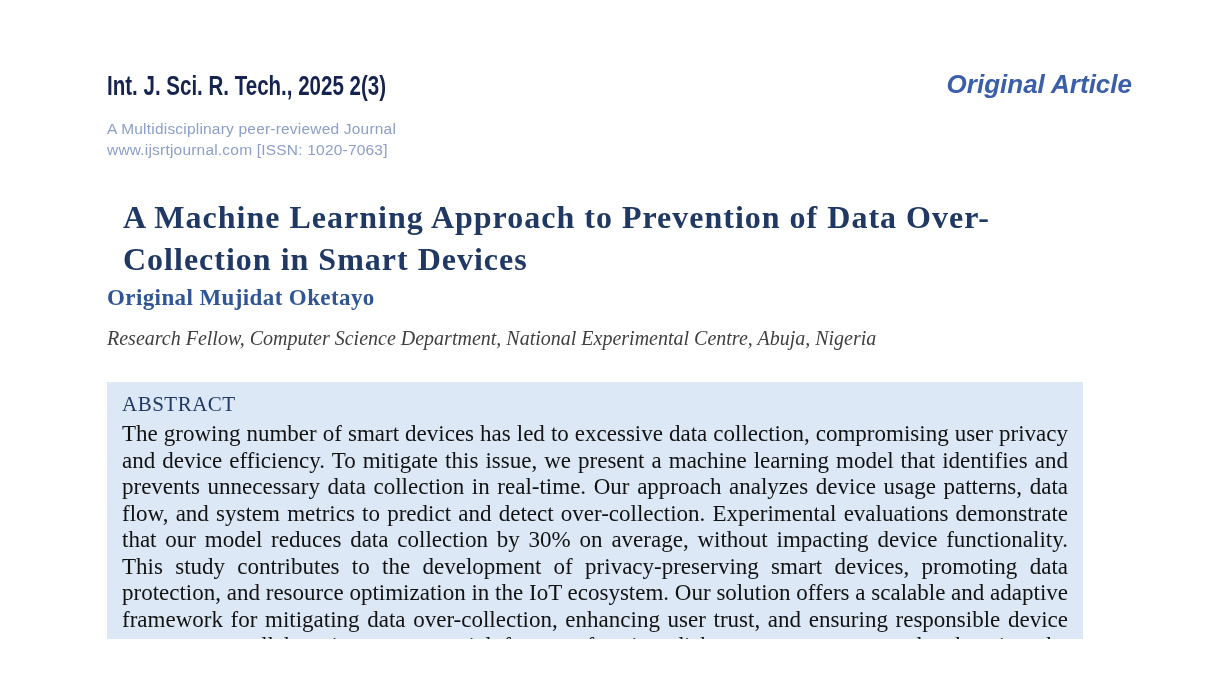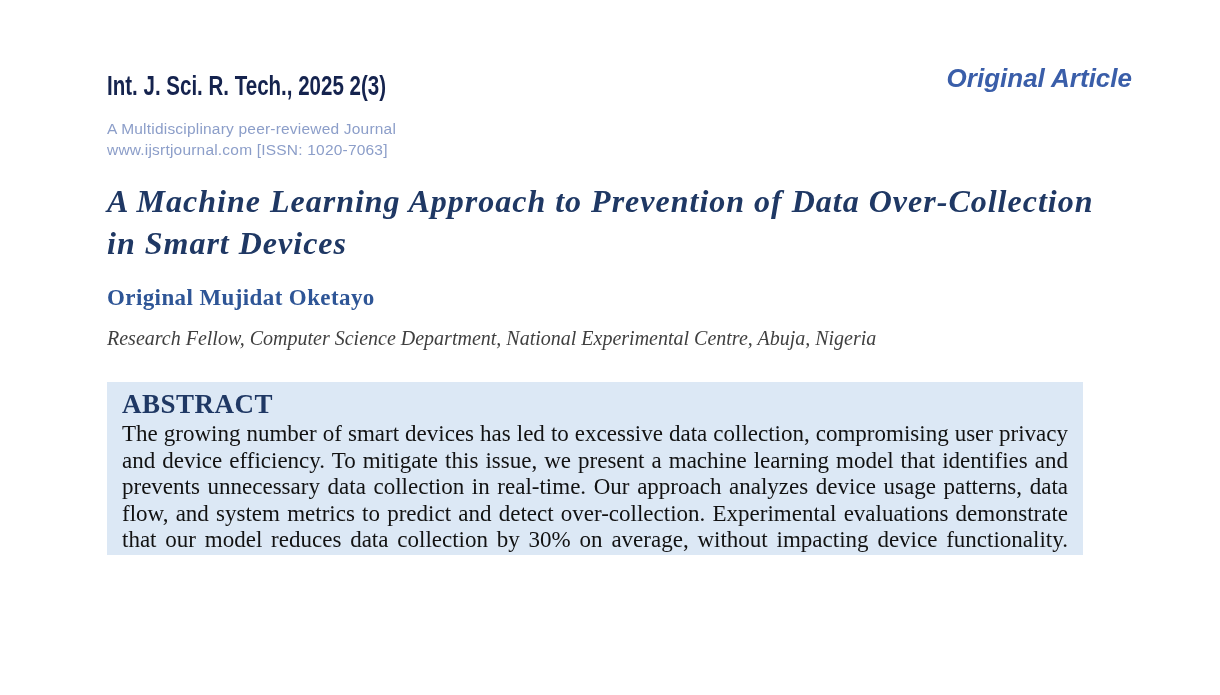--- a/index.html
+++ b/index.html
@@ -10,21 +10,21 @@
     --author:#2e5596;
     --affiliation:#3f3f3f;
     --abstract-bg:#dce8f5;
     --abstract-heading:#1f3864;
     --abstract-text:#121212;
   }
   html,body{margin:0;padding:0;background:#ffffff;overflow:hidden;}
   .page{
     position:relative;
     width:1220px;
-    height:555px;
+    height:639px;
     background:#ffffff;
     overflow:hidden;
     font-family:"Liberation Serif", serif;
   }
   .journal-block{
     position:absolute;
     left:107px;
     top:71px;
   }
   .journal-name{
@@ -41,21 +41,21 @@
     font-family:"Liberation Sans", sans-serif;
     font-size:15.5px;
     line-height:21px;
     letter-spacing:0.2px;
     color:var(--journal-subtitle);
     white-space:nowrap;
   }
   .journal-sub.first{margin-top:17px;}
   .article-type{
     position:absolute;
-    top:63px;
+    top:69px;
     right:88px;
     font-family:"Liberation Sans", sans-serif;
     font-style:italic;
     font-weight:600;
     font-size:26px;
     color:var(--article-type);
     white-space:nowrap;
   }
   .paper-title{
     position:absolute;
@@ -91,22 +91,22 @@
     position:absolute;
     left:107px;
     top:382px;
     width:976px;
     height:340px;
     box-sizing:border-box;
     padding:8px 15px 10px 15px;
     background:var(--abstract-bg);
   }
   .abstract-heading{
-    font-weight:700;
-    font-size:27px;
+    font-weight:400;
+    font-size:21px;
     line-height:28px;
     letter-spacing:0.5px;
     color:var(--abstract-heading);
     margin-bottom:3px;
   }
   .abstract-body{
     font-size:23px;
     line-height:26.5px;
     text-align:justify;
     color:var(--abstract-text);
@@ -124,21 +124,21 @@
 <div class="page">
 
   <div class="journal-block">
     <div class="journal-name">Int. J. Sci. R. Tech., 2025 2(3)</div>
     <div class="journal-sub first">A Multidisciplinary peer-reviewed Journal</div>
     <div class="journal-sub">www.ijsrtjournal.com [ISSN: 1020-7063]</div>
   </div>
 
   <div class="article-type">Original Article</div>
 
-  <h1 class="paper-title" style="margin:0;font-style:italic;">A Machine Learning Approach to Prevention of Data Over-Collection in Smart Devices</h1>
+  <h1 class="paper-title" style="margin:16px;">A Machine Learning Approach to Prevention of Data Over-Collection in Smart Devices</h1>
 
   <div class="paper-author">Original Mujidat Oketayo</div>
 
   <div class="paper-affiliation">Research Fellow, Computer Science Department, National Experimental Centre, Abuja, Nigeria</div>
 
   <div class="abstract-box">
     <div class="abstract-heading">ABSTRACT</div>
     <div class="abstract-body">The growing number of smart devices has led to excessive data collection, compromising user privacy and device efficiency. To mitigate this issue, we present a machine learning model that identifies and prevents unnecessary data collection in real-time. Our approach analyzes device usage patterns, data flow, and system metrics to predict and detect over-collection. Experimental evaluations demonstrate that our model reduces data collection by 30% on average, without impacting device functionality. This study contributes to the development of privacy-preserving smart devices, promoting data protection, and resource optimization in the IoT ecosystem. Our solution offers a scalable and adaptive framework for mitigating data over-collection, enhancing user trust, and ensuring responsible device managementcollaboration are essential for transforming diabetes management and enhancing the quality of life for patients globally.</div>
   </div>
 

